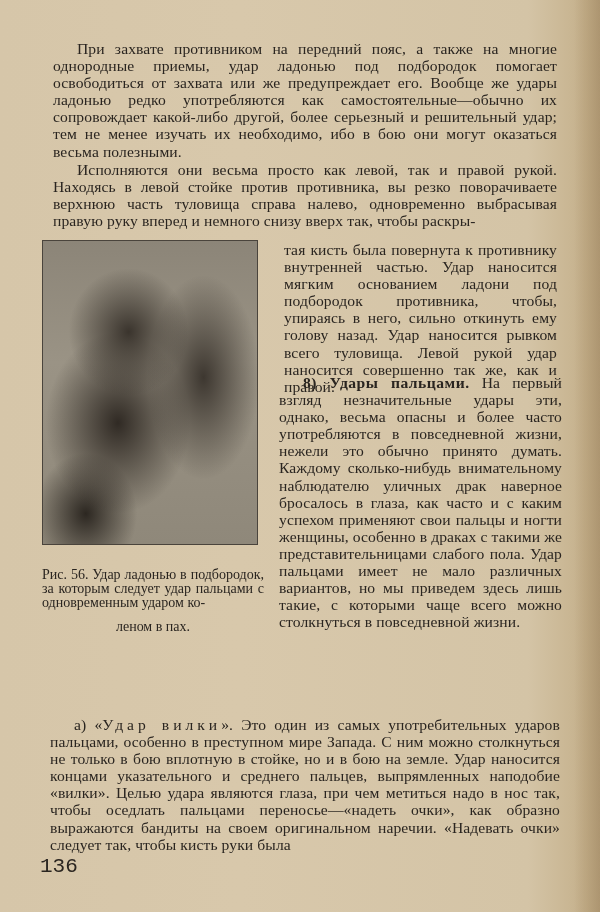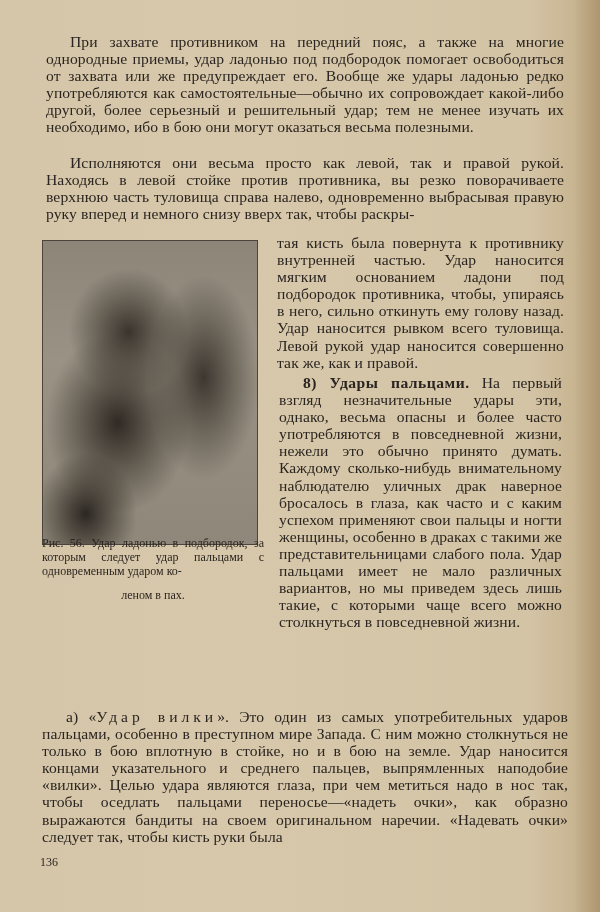--- a/index.html
+++ b/index.html
@@ -16,49 +16,49 @@
   }
   .fold {
     position:absolute; right:0; top:0; width:26px; height:912px;
     background: linear-gradient(90deg, rgba(180,155,115,0) 0%, rgba(170,145,105,0.35) 50%, rgba(150,125,88,0.45) 100%);
   }
   .text {
     position:absolute; font-size:15.6px; line-height:17.1px;
     text-align:justify; letter-spacing:0.1px;
     font-family:"Liberation Serif", serif;
   }
-  .text p { margin:4px; }
+  .text p { margin:11px; }
   .indent { text-indent:24px; }
   #p1 { left:42px; top:29px; width:526px; }
   #p2 { left:42px; top:150px; width:526px; }
   #p2b { left:273px; top:230px; width:295px; }
   #p3 { left:273px; top:368px; width:295px; }
   #p4 { left:42px; top:638px; width:526px; }
   #p5 { left:42px; top:708px; width:526px; }
   .bold { font-weight:bold; letter-spacing:0.5px; }
   .spaced { letter-spacing:4px; }
   .figure {
     position:absolute; left:42px; top:240px; width:214px; height:303px;
     background:
       radial-gradient(ellipse 40% 30% at 40% 30%, #3a342d 0%, rgba(58,52,45,0) 70%),
       radial-gradient(ellipse 35% 45% at 75% 45%, #3d3730 0%, rgba(61,55,48,0) 75%),
       radial-gradient(ellipse 45% 40% at 35% 60%, #302a24 0%, rgba(48,42,36,0) 75%),
       radial-gradient(ellipse 30% 25% at 20% 90%, #2c2721 0%, rgba(44,39,33,0) 80%),
       linear-gradient(180deg, #8c8578 0%, #9a9385 40%, #8f887a 100%);
     border:1px solid #4a443c;
   }
   .caption {
-    position:absolute; left:42px; top:536px; width:222px;
-    font-size:12px; line-height:14.2px; text-align:justify;
+    position:absolute; left:42px; top:568px; width:222px;
+    font-size:14px; line-height:14.2px; text-align:justify;
     font-family:"Liberation Serif", serif;
   }
   .caption .last { text-align:center; }
   .page-number {
-    position:absolute; left:40px; top:855px; font-size:12px;
-    font-family:Liberation Serif, serif;
+    position:absolute; left:40px; top:855px; font-size:21px;
+    font-family:Liberation Mono, monospace;
   }
 </style>
 </head>
 <body>
 
 <div class="page">
   <div class="fold"></div>
 
   <div id="p1" class="text">
     <p class="indent">При захвате противником на передний пояс, а также на многие однородные приемы, удар ладонью под подбородок помогает освободиться от захвата или же предупреждает его. Вообще же удары ладонью редко употребляются как самостоятельные—обычно их сопровождает какой-либо другой, более серьезный и решительный удар; тем не менее изучать их необходимо, ибо в бою они могут оказаться весьма полезными.</p>
@@ -80,19 +80,19 @@
   </div>
 
   <div id="p3" class="text">
     <p class="indent" style="margin:6px;">
       <span class="bold">8) Удары пальцами.</span><span> На первый взгляд незначительные удары эти, однако, весьма опасны и более часто употребляются в повседневной жизни, нежели это обычно принято думать. Каждому сколько-нибудь внимательному наблюдателю уличных драк наверное бросалось в глаза, как часто и с каким успехом применяют свои пальцы и ногти женщины, особенно в драках с такими же представительницами слабого пола. Удар пальцами имеет не мало различных вариантов, но мы приведем здесь лишь такие, с которыми чаще всего можно столкнуться в повседневной жизни.</span>
     </p>
   </div>
 
 
   <div id="p5" class="text">
-    <p class="indent" style="margin:0;">
+    <p class="indent" style="margin:8px;">
       <span>а) «</span><span class="spaced">Удар вилки</span><span>». Это один из самых употребительных ударов пальцами, особенно в преступном мире Запада. С ним можно столкнуться не только в бою вплотную в стойке, но и в бою на земле. Удар наносится концами указательного и среднего пальцев, выпрямленных наподобие «вилки». Целью удара являются глаза, при чем метиться надо в нос так, чтобы оседлать пальцами переносье—«надеть очки», как образно выражаются бандиты на своем оригинальном наречии. «Надевать очки» следует так, чтобы кисть руки была</span>
     </p>
   </div>
 
   <div class="page-number">136</div>
 </div>
 
 </body></html>

